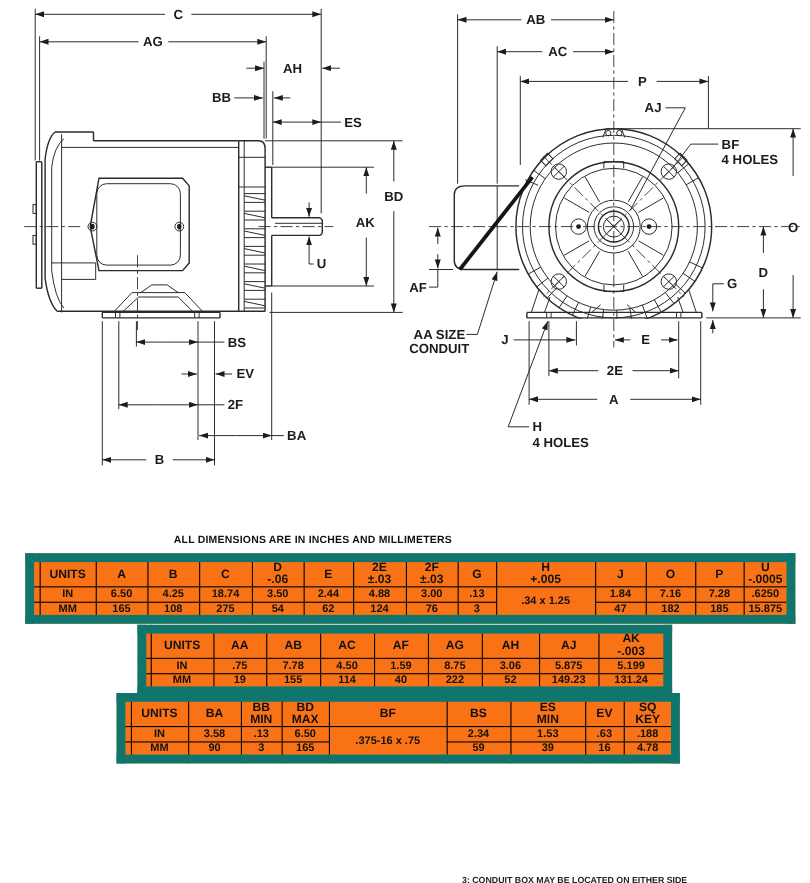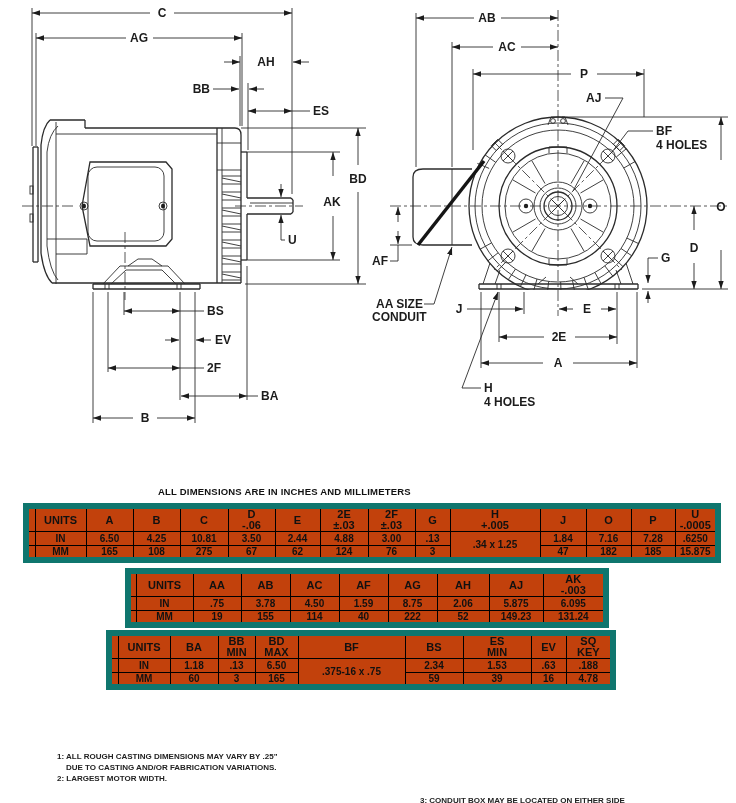--- a/index.html
+++ b/index.html
@@ -6,21 +6,21 @@
   #page{position:relative;width:736px;height:803px;background:#ffffff;font-family:"Liberation Sans",sans-serif;overflow:hidden;}
   svg text{font-family:"Liberation Sans",sans-serif;font-size:12px;font-weight:bold;fill:#1c1c1c;}
   svg .tm{text-anchor:middle;}
   svg .te{text-anchor:end;}
   .ol{stroke:#2b2b2b;stroke-width:1.3;fill:none;}
   .tl{stroke:#2b2b2b;stroke-width:0.9;fill:none;}
   .dl{stroke:#2b2b2b;stroke-width:0.9;fill:none;}
   .cl{stroke:#2b2b2b;stroke-width:0.8;stroke-dasharray:11 3 3 3;fill:none;}
   .thick{stroke:#151515;stroke-width:3.4;}
   .title{position:absolute;left:158px;top:486px;font-size:9.5px;font-weight:bold;color:#111;letter-spacing:.2px;white-space:nowrap;}
-  table.dt{position:absolute;border-collapse:collapse;table-layout:fixed;border:6px solid #0f766e;background:#c2410c;}
+  table.dt{position:absolute;border-collapse:collapse;table-layout:fixed;border:8px solid #0f766e;background:#f97316;}
   table.dt td{border:1px solid #000;text-align:center;vertical-align:middle;padding:0;color:#111;
       font-weight:bold;font-size:10px;line-height:11px;overflow:hidden;}
   table.dt td.hd{font-size:11px;line-height:11px;white-space:pre-line;}
   tr.hr{height:24px;} tr.vr{height:14px;margin-top:36px;}
   .notes{position:absolute;font-size:8px;line-height:11px;font-weight:bold;color:#222;white-space:pre;}
 </style>
 </head>
 <body>
 
 <div id="page">
@@ -434,39 +434,39 @@
     <td class="hd">O</td>
     <td class="hd">P</td>
     <td class="hd">U
 -.0005</td>
   </tr>
   <tr class="vr">
     <td></td>
     <td>IN</td>
     <td>6.50</td>
     <td>4.25</td>
-    <td>10.81</td>
+    <td>18.74</td>
     <td>3.50</td>
     <td>2.44</td>
     <td>4.88</td>
     <td>3.00</td>
     <td>.13</td>
     <td rowspan="2">.34 x 1.25</td>
     <td>1.84</td>
     <td>7.16</td>
     <td>7.28</td>
     <td>.6250</td>
   </tr>
   <tr class="vr">
     <td></td>
     <td>MM</td>
     <td>165</td>
     <td>108</td>
     <td>275</td>
-    <td>67</td>
+    <td>54</td>
     <td>62</td>
     <td>124</td>
     <td>76</td>
     <td>3</td>
     <td>47</td>
     <td>182</td>
     <td>185</td>
     <td>15.875</td>
   </tr>
 </tbody>
@@ -497,27 +497,27 @@
     <td class="hd">AG</td>
     <td class="hd">AH</td>
     <td class="hd">AJ</td>
     <td class="hd">AK
 -.003</td>
   </tr>
   <tr class="vr">
     <td></td>
     <td>IN</td>
     <td>.75</td>
-    <td>3.78</td>
+    <td>7.78</td>
     <td>4.50</td>
     <td>1.59</td>
     <td>8.75</td>
-    <td>2.06</td>
+    <td>3.06</td>
     <td>5.875</td>
-    <td>6.095</td>
+    <td>5.199</td>
   </tr>
   <tr class="vr">
     <td></td>
     <td>MM</td>
     <td>19</td>
     <td>155</td>
     <td>114</td>
     <td>40</td>
     <td>222</td>
     <td>52</td>
@@ -554,44 +554,41 @@
     <td class="hd">BS</td>
     <td class="hd">ES
 MIN</td>
     <td class="hd">EV</td>
     <td class="hd">SQ
 KEY</td>
   </tr>
   <tr class="vr">
     <td></td>
     <td>IN</td>
-    <td>1.18</td>
+    <td>3.58</td>
     <td>.13</td>
     <td>6.50</td>
     <td rowspan="2">.375-16 x .75</td>
     <td>2.34</td>
     <td>1.53</td>
     <td>.63</td>
     <td>.188</td>
   </tr>
   <tr class="vr">
     <td></td>
     <td>MM</td>
-    <td>60</td>
+    <td>90</td>
     <td>3</td>
     <td>165</td>
     <td>59</td>
     <td>39</td>
     <td>16</td>
     <td>4.78</td>
   </tr>
 </tbody>
     </table>
 
-<div class="notes" style="left:57px;top:751px;">1: ALL ROUGH CASTING DIMENSIONS MAY VARY BY .25"
-    DUE TO CASTING AND/OR FABRICATION VARIATIONS.
-2: LARGEST MOTOR WIDTH.</div>
 <div class="notes" style="left:420px;top:751px;margin-top:44px;">3: CONDUIT BOX MAY BE LOCATED ON EITHER SIDE
     OF MOTOR. CONDUIT OPENINGS MAY BE LOCATED IN
     STEPS OF 90 DEGREES REGARDLESS OF LOCATION.
     STANDARD AS SHOWN WITH CONDUIT OPENING DOWN.</div>
 
 </div>
 
 </body></html>

